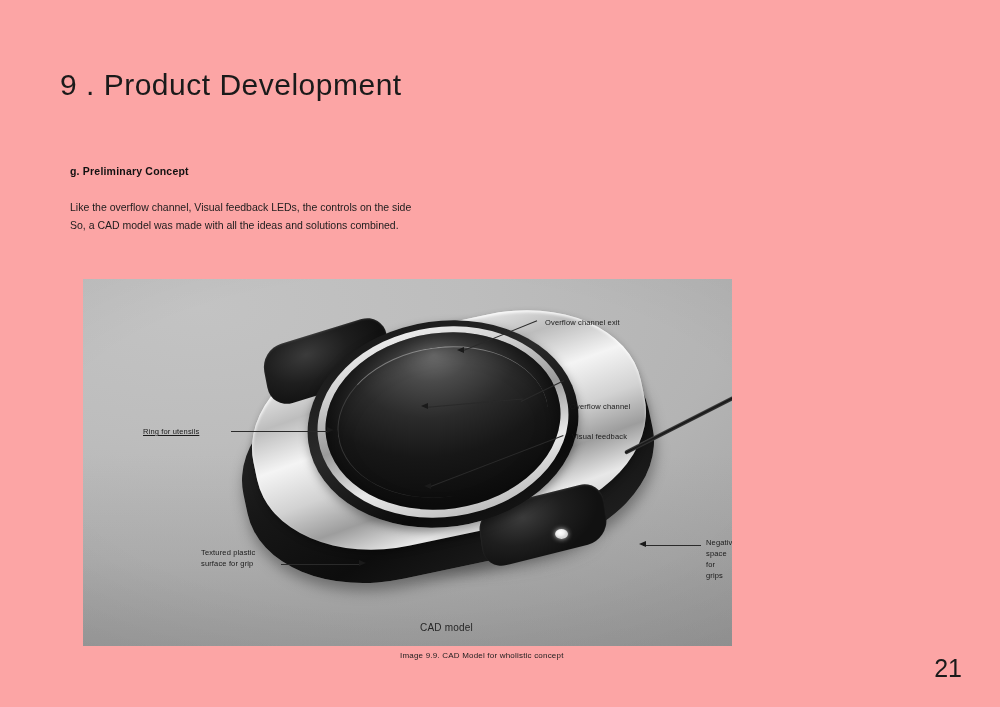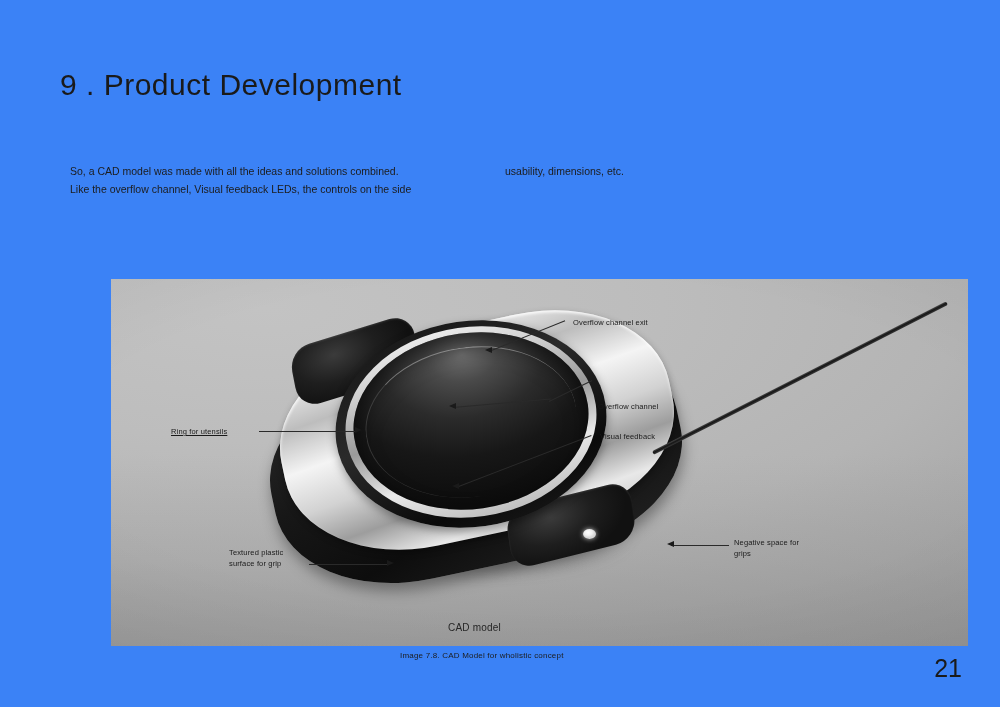--- a/index.html
+++ b/index.html
@@ -6,21 +6,21 @@
   html, body {
     margin: 0; padding: 0;
     width: 1000px; height: 707px;
     background: #ffffff;
     font-family: "Liberation Sans", sans-serif;
     overflow: hidden;
   }
   .page {
     position: relative;
     width: 1000px; height: 707px;
-    background: #3b82f6;
+    background: #fca5a5;
   }
 
   
   .page-title {
     position: absolute;
     left: 60px; top: 68px;
     font-size: 30px;
     font-weight: 300;
     letter-spacing: 0.5px;
     color: #1a1a1a;
@@ -44,22 +44,22 @@
     margin: 0 0 18px 0;
     letter-spacing: 0.2px;
   }
   .para { margin: 0; }
   .para .line { display: block; white-space: nowrap; }
   .spacer-line { display: block; height: 18px; }
 
   
   .figure {
     position: absolute;
-    left: 111px; top: 279px;
-    width: 857px; height: 367px;
+    left: 83px; top: 279px;
+    width: 649px; height: 367px;
     overflow: hidden;
     background:
       radial-gradient(140% 120% at 18% 8%, #c3c3c3 0%, #bdbdbd 30%, #b4b4b4 58%, #a4a4a4 82%, #9a9a9a 100%);
   }
   
   .fig-floor {
     position: absolute; left: 0; right: 0; bottom: 0; height: 52%;
     background: linear-gradient(to bottom, rgba(150,150,150,0) 0%, rgba(150,150,150,0.30) 55%, rgba(140,140,140,0.45) 100%);
     pointer-events: none;
   }
@@ -236,30 +236,28 @@
   }
 </style>
 </head>
 <body>
 
 <div class="page">
 
   <div class="page-title">9 . Product Development</div>
 
   <div class="col col-left">
+    <div class="subhead">g. Preliminary Concept</div>
     <div class="para">
+      <span class="line">Like the overflow channel, Visual feedback LEDs, the controls on the side</span>
       <span class="line">So, a CAD model was made with all the ideas and solutions combined.</span>
-      <span class="line">Like the overflow channel, Visual feedback LEDs, the controls on the side</span>
     </div>
   </div>
 
   <div class="col col-right">
-    <div class="para">
-      <span class="line">usability, dimensions, etc.</span>
-    </div>
     <span class="spacer-line"></span>
     <span class="spacer-line"></span>
   </div>
 
   <div class="figure">
 
     <div class="fig-floor"></div>
 
     <div class="product">
       <div class="prod-shadow"></div>
@@ -300,17 +298,17 @@
     <div class="arrow arrow-right" style="left:244px; top:148px;"></div>
 
     <div class="anno" style="left:118px; top:268px;">Textured plastic
 surface for grip</div>
     <div class="leader" style="left:198px; top:285px; width:78px;"></div>
     <div class="arrow arrow-right" style="left:276px; top:281px;"></div>
 
     <div class="fig-inlabel">CAD model</div>
   </div>
 
-  <div class="caption">Image 7.8. CAD Model for wholistic concept</div>
+  <div class="caption">Image 9.9. CAD Model for wholistic concept</div>
 
   <div class="page-number">21</div>
 
 </div>
 
 </body></html>

